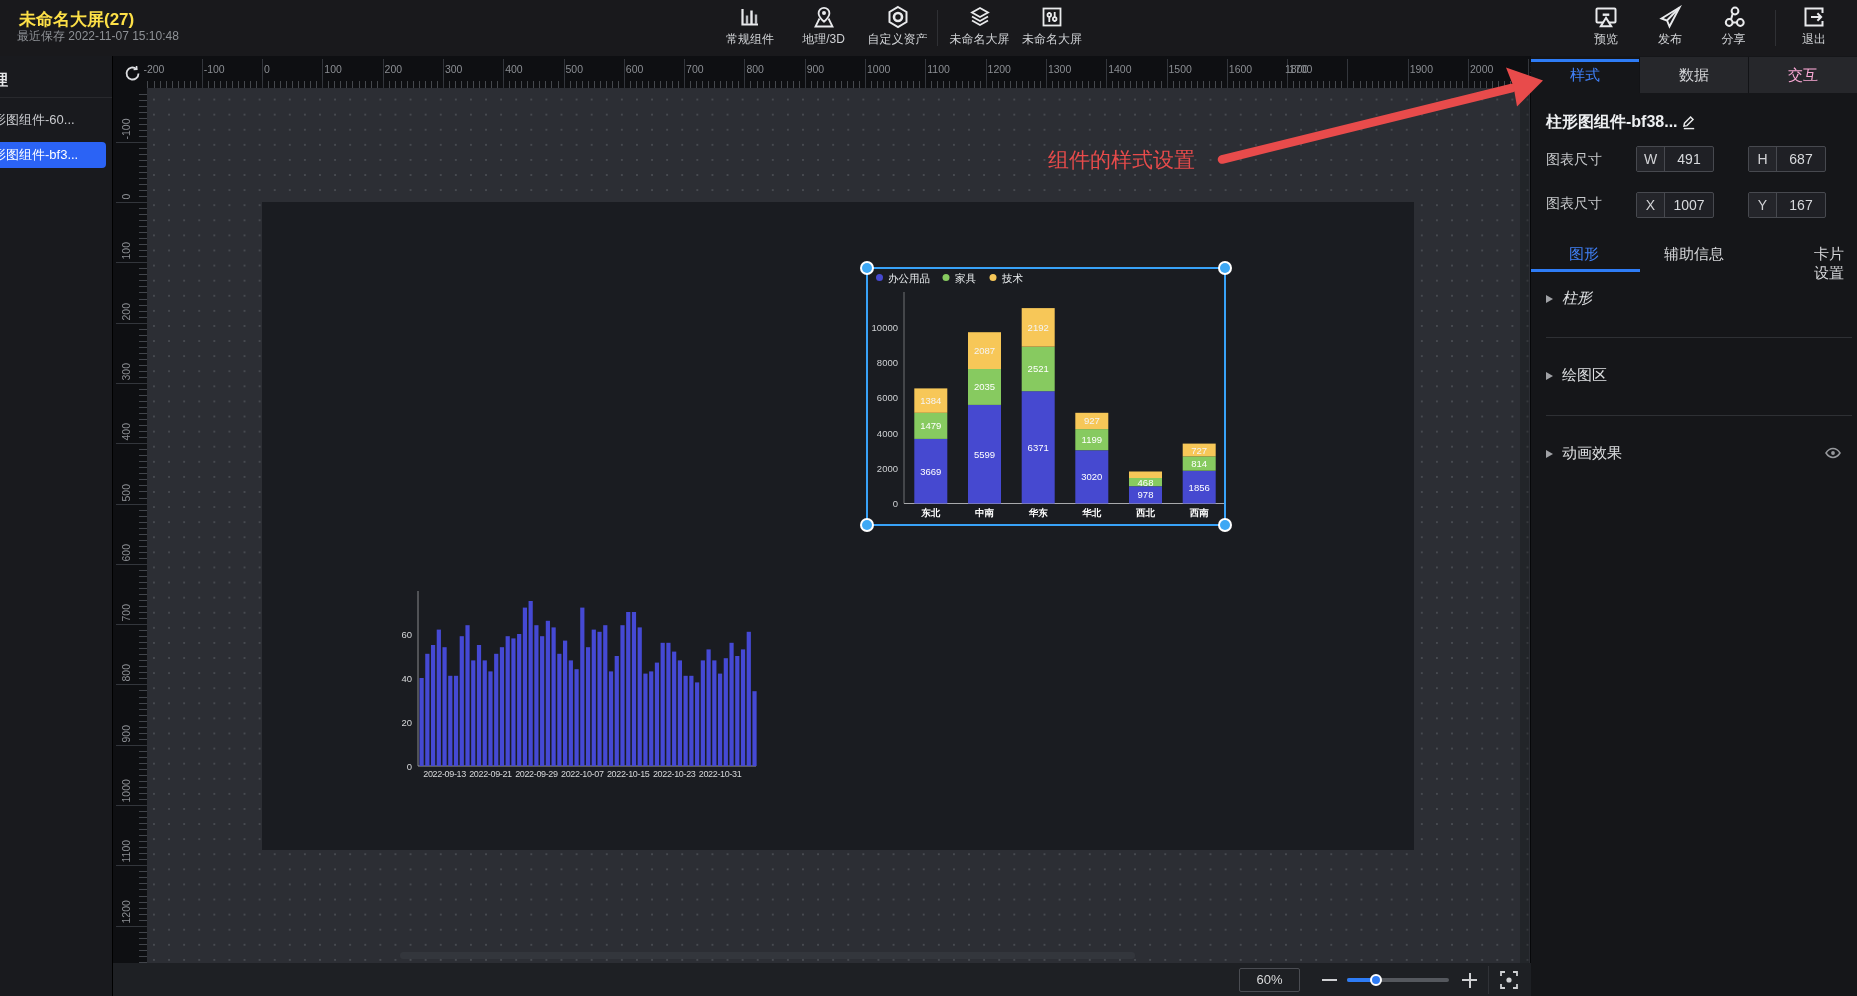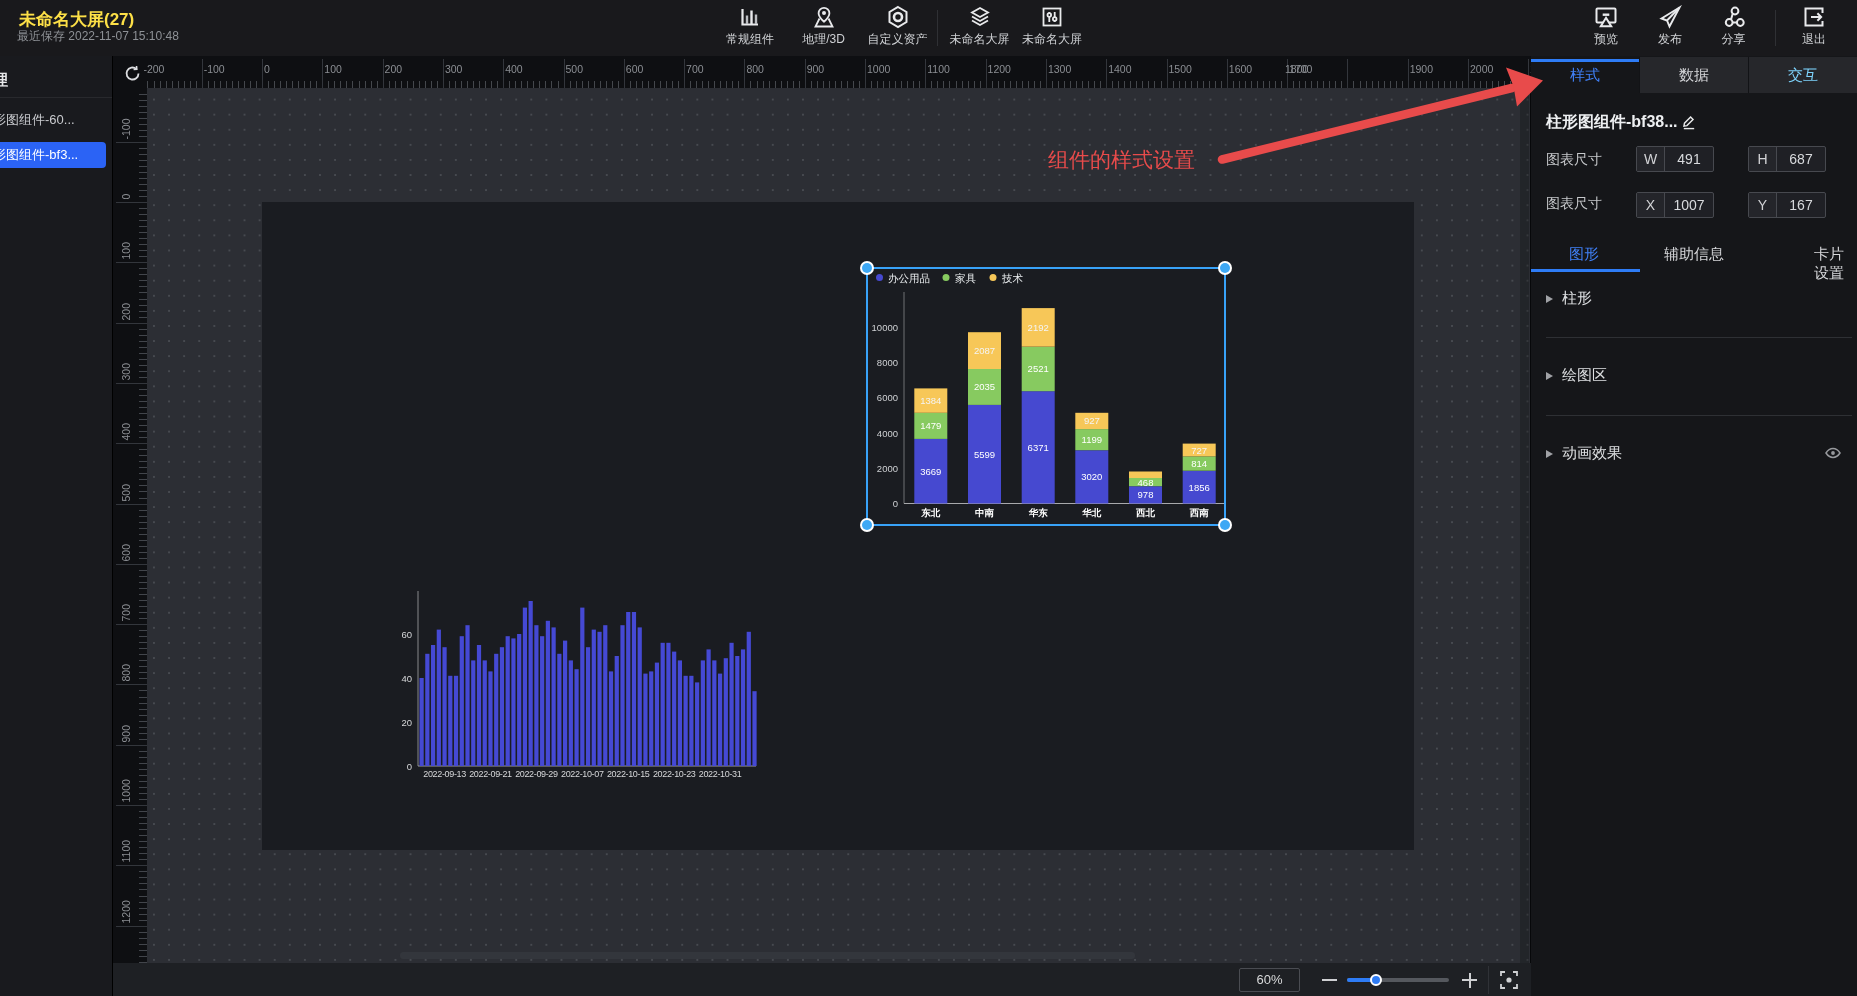--- a/index.html
+++ b/index.html
@@ -47,21 +47,21 @@
   #sliderknob { position:absolute; left:1257px; top:11px; width:12px; height:12px; border-radius:50%; background:#2e7cf6; border:2.5px solid #fff; }
   #plus1 { position:absolute; left:1349px; top:16px; width:15px; height:2px; background:#cfd0d3; }
   #plus2 { position:absolute; left:1355.5px; top:9.5px; width:2px; height:15px; background:#cfd0d3; }
   #bdiv { position:absolute; left:1375px; top:3px; width:1px; height:28px; background:#303237; }
 
   
   #panel { position:absolute; left:1531px; top:56px; width:326px; height:940px; background:#151619; }
   .ptab { position:absolute; top:1px; height:36px; line-height:36px; text-align:center; font-size:15px; }
   #ptab1 { left:0; width:108px; color:#4080f8; background:#151619; }
   #ptab2 { left:108px; width:109px; color:#d4d5d8; background:#26272b; border-left:1px solid #121316; }
-  #ptab3 { left:217px; width:109px; color:#7dd3fc; background:#26272b; border-left:1px solid #121316; }
+  #ptab3 { left:217px; width:109px; color:#f9a8d4; background:#26272b; border-left:1px solid #121316; }
   #ptitle { position:absolute; left:15px; top:56px; font-size:16px; font-weight:bold; color:#eef0f2; }
   .plabel { position:absolute; left:15px; font-size:14px; color:#c6c8cb; }
   .pinput { position:absolute; width:78px; height:26px; border:1px solid #47494f; border-radius:2px; background:#1f2025; display:flex; }
   .pinput .k { width:28px; border-right:1px solid #47494f; background:#24252a; color:#d2d3d6; font-size:14px; text-align:center; line-height:24px; }
   .pinput .v { flex:1; color:#d8dadd; font-size:14px; text-align:center; line-height:24px; }
   .stab { position:absolute; top:189px; font-size:15px; color:#d6d7da; }
   #stabline { position:absolute; left:0px; top:213px; width:109px; height:3px; background:#2e7cf6; }
   .sect { position:absolute; left:15px; font-size:15px; color:#dfe1e3; }
   .sect .arr { display:inline-block; width:0; height:0; border-left:7px solid #a0a2a6; border-top:4.5px solid transparent; border-bottom:4.5px solid transparent; margin-right:9px; }
   .pdivider { position:absolute; left:15px; width:306px; height:1px; background:#2e3034; }
@@ -772,21 +772,21 @@
         <div class="v">1007</div>
       </div>
     <div class="pinput" style="left:217px;top:136px;">
         <div class="k">Y</div>
         <div class="v">167</div>
       </div>
     <div class="stab" style="left:38px;color:#4080f8;">图形</div>
     <div class="stab" style="left:133px;">辅助信息</div>
     <div class="stab" style="left:244px;margin-left:39px;">卡片设置</div>
     <div id="stabline"></div>
-    <div class="sect" style="top:233px;"><span class="arr"></span>柱形</div>
+    <div class="sect" style="top:233px;font-style:italic;"><span class="arr"></span>柱形</div>
     <div class="pdivider" style="top:281px;"></div>
     <div class="sect" style="top:310px;"><span class="arr"></span>绘图区</div>
     <div class="pdivider" style="top:359px;"></div>
     <div class="sect" style="top:388px;"><span class="arr"></span>动画效果</div>
     <svg style="position:absolute;left:294px;top:390px;" width="16" height="14" viewBox="0 0 16 14" fill="none" stroke="#97999d" stroke-width="1.5">
       <path d="M1 7s2.8-4.4 7-4.4S15 7 15 7s-2.8 4.4-7 4.4S1 7 1 7z"></path>
       <circle cx="8" cy="7" r="1.9" fill="#97999d" stroke="none"></circle>
     </svg>
   </div>
 

